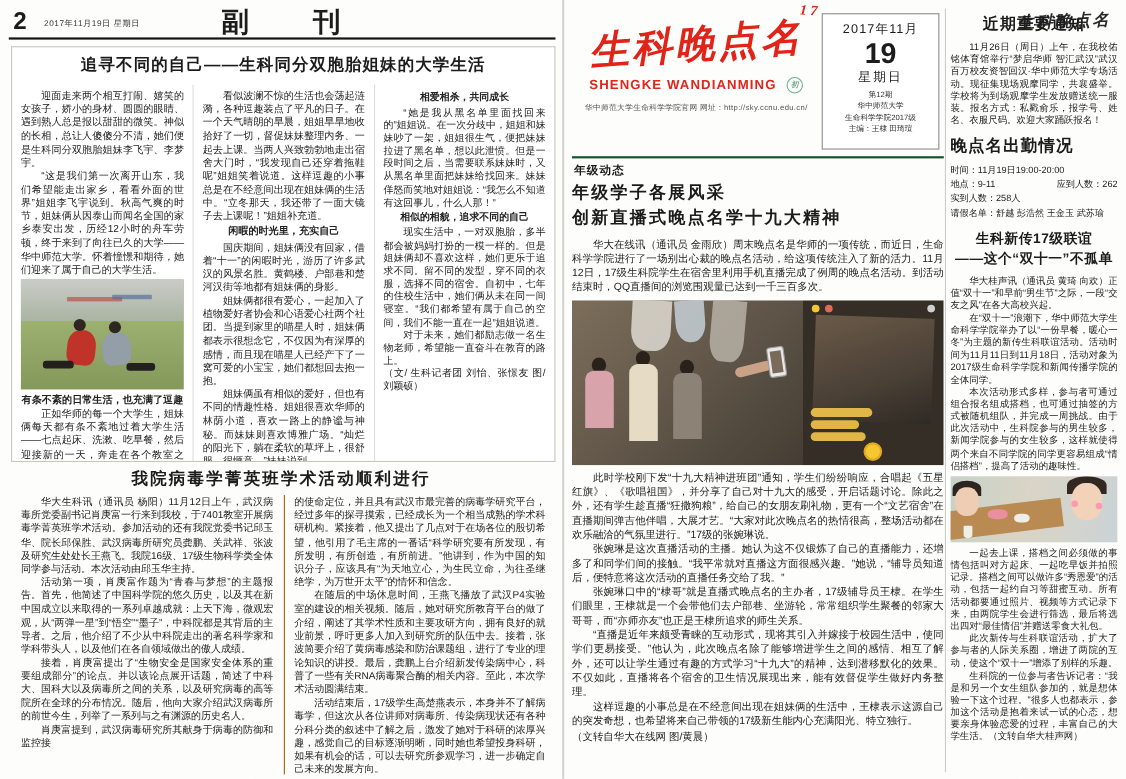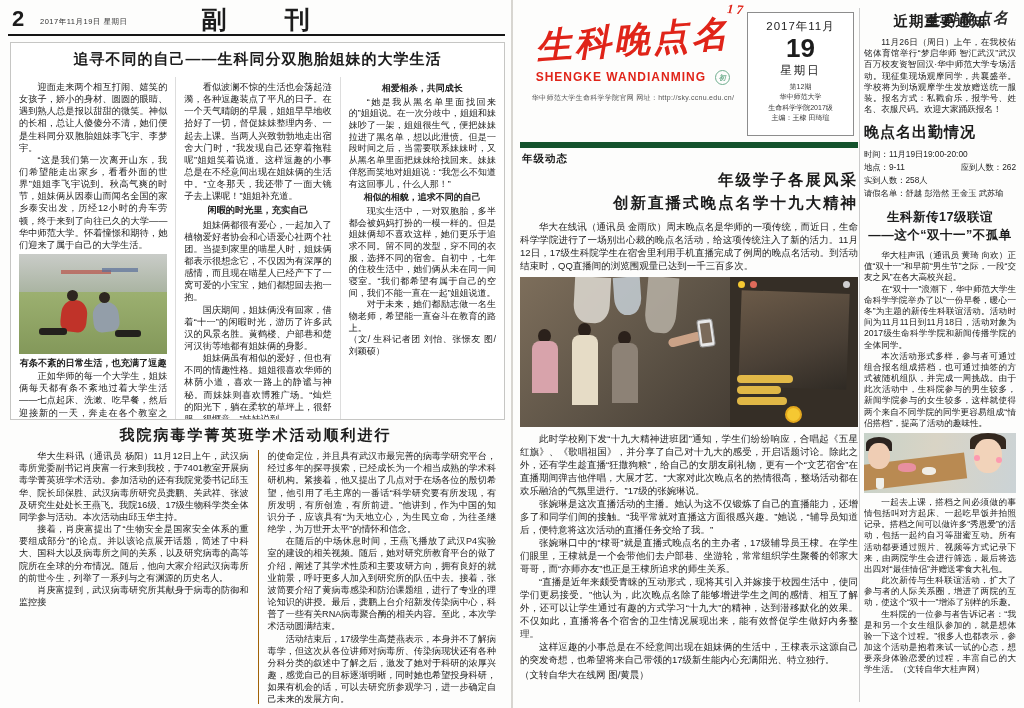--- a/index.html
+++ b/index.html
@@ -78,23 +78,23 @@
   
   #datebox { position:absolute; left:747px; top:12px; width:107px; height:124px;
     border:1px solid #8d8d8d; text-align:center; padding-top:6px; background:#fff; }
   .db-month { font-size:11.5px; letter-spacing:1px; }
   .db-day { font-size:26px; font-weight:bold; line-height:1.1; }
   .db-week { font-size:11.5px; letter-spacing:2px; margin-bottom:4px; }
   .db-small { font-size:7px; color:#333; line-height:1.5; }
 
   
   #midcol { position:absolute; left:520px; top:142px; width:338px; height:562px;
-    border-top:6px solid #14532d; overflow:hidden; }
+    border-top:2px solid #14532d; overflow:hidden; }
   .mc-label { font-size:10.5px; font-weight:bold; margin:4px 0 2px 2px; letter-spacing:1px; }
-  .mc-hl { text-align:right; font-size:15.5px; font-weight:bold; letter-spacing:2px; line-height:1.5; }
+  .mc-hl { text-align:left; font-size:15.5px; font-weight:bold; letter-spacing:2px; line-height:1.5; }
   .mc-body { font-size:9.5px; line-height:1.38; margin-top:5px; }
 
   
   .ph-live { position:relative; width:338px; height:150px; margin-top:5px; overflow:hidden; display:flex; }
   .pl-dorm { position:relative; width:62%; height:100%;
     background:linear-gradient(135deg,#7d6e5b 0%,#5e5447 55%,#453d34 100%); }
   .pl-cloth1 { position:absolute; left:26%; top:0; width:17%; height:46px; background:#d8d4cb;
     border-radius:0 0 40% 40%; transform:rotate(3deg); opacity:.9; }
   .pl-cloth2 { position:absolute; left:45%; top:0; width:13%; height:38px; background:#c6cfd6;
     border-radius:0 0 45% 45%; transform:rotate(-4deg); opacity:.85; }
@@ -174,39 +174,40 @@
             <div class="pt-head" style="left:80px;top:38px;"></div>
             <div class="pt-leg" style="left:20px;top:74px;width:28px;"></div>
             <div class="pt-leg" style="left:96px;top:76px;width:26px;"></div>
           </div>
           <div class="caption">有条不紊的日常生活，也充满了逗趣</div>
           <p class="para">正如华师的每一个大学生，姐妹俩每天都有条不紊地过着大学生活——七点起床、洗漱、吃早餐，然后迎接新的一天，奔走在各个教室之间。</p>
         </div>
         <div class="a1col bodytxt">
           <p class="para">看似波澜不惊的生活也会荡起涟漪，各种逗趣装点了平凡的日子。在一个天气晴朗的早晨，姐姐早早地收拾好了一切，督促妹妹整理内务、一起去上课。当两人兴致勃勃地走出宿舍大门时，“我发现自己还穿着拖鞋呢”姐姐笑着说道。这样逗趣的小事总是在不经意间出现在姐妹俩的生活中。“立冬那天，我还带了一面大镜子去上课呢！”姐姐补充道。</p>
           <p class="sub">闲暇的时光里，充实自己</p>
+          <p class="para">国庆期间，姐妹俩没有回家，借着“十一”的闲暇时光，游历了许多武汉的风景名胜。黄鹤楼、户部巷和楚河汉街等地都有姐妹俩的身影。</p>
           <p class="para">姐妹俩都很有爱心，一起加入了植物爱好者协会和心语爱心社两个社团。当提到家里的喵星人时，姐妹俩都表示很想念它，不仅因为有深厚的感情，而且现在喵星人已经产下了一窝可爱的小宝宝，她们都想回去抱一抱。</p>
-          <p class="para">国庆期间，姐妹俩没有回家，借着“十一”的闲暇时光，游历了许多武汉的风景名胜。黄鹤楼、户部巷和楚河汉街等地都有姐妹俩的身影。</p>
           <p class="para">姐妹俩虽有相似的爱好，但也有不同的情趣性格。姐姐很喜欢华师的林荫小道，喜欢一路上的静谧与神秘。而妹妹则喜欢博雅广场。“灿烂的阳光下，躺在柔软的草坪上，很舒服、很惬意。”妹妹说到。</p>
         </div>
         <div class="a1col bodytxt" id="a1c3">
           <p class="sub">相爱相杀，共同成长</p>
           <p class="para">“她是我从黑名单里面找回来的”姐姐说。在一次分歧中，姐姐和妹妹吵了一架，姐姐很生气，便把妹妹拉进了黑名单，想以此泄愤。但是一段时间之后，当需要联系妹妹时，又从黑名单里面把妹妹给找回来。妹妹佯怒而笑地对姐姐说：“我怎么不知道有这回事儿，什么人那！”</p>
           <p class="sub">相似的相貌，追求不同的自己</p>
           <p class="para">现实生活中，一对双胞胎，多半都会被妈妈打扮的一模一样的。但是姐妹俩却不喜欢这样，她们更乐于追求不同。留不同的发型，穿不同的衣服，选择不同的宿舍。自初中，七年的住校生活中，她们俩从未在同一间寝室。“我们都希望有属于自己的空间，我们不能一直在一起”姐姐说道。</p>
           <p class="para">对于未来，她们都励志做一名生物老师，希望能一直奋斗在教育的路上。</p>
           <p class="para noindent">（文/ 生科记者团 刘怡、张憬友 图/刘颖硕）</p>
         </div>
       </div>
     </div>
 
     <div id="a2hl">我院病毒学菁英班学术活动顺利进行</div>
     <div id="a2cols">
       <div class="a2col bodytxt">
         <p class="para">华大生科讯（通讯员 杨阳）11月12日上午，武汉病毒所党委副书记肖庚富一行来到我校，于7401教室开展病毒学菁英班学术活动。参加活动的还有我院党委书记邱玉华、院长邱保胜、武汉病毒所研究员龚鹏、关武祥、张波及研究生处处长王燕飞。我院16级、17级生物科学类全体同学参与活动。本次活动由邱玉华主持。</p>
+        <p class="para">活动第一项，肖庚富作题为“青春与梦想”的主题报告。首先，他简述了中国科学院的悠久历史，以及其在新中国成立以来取得的一系列卓越成就：上天下海，微观宏观，从“两弹一星”到“悟空”“墨子”，中科院都是其背后的主导者。之后，他介绍了不少从中科院走出的著名科学家和学科带头人，以及他们在各自领域做出的傲人成绩。</p>
         <p class="para">接着，肖庚富提出了“生物安全是国家安全体系的重要组成部分”的论点。并以该论点展开话题，简述了中科大、国科大以及病毒所之间的关系，以及研究病毒的高等院所在全球的分布情况。随后，他向大家介绍武汉病毒所的前世今生，列举了一系列与之有渊源的历史名人。</p>
         <p class="para">肖庚富提到，武汉病毒研究所其献身于病毒的防御和监控接</p>
       </div>
       <div class="a2col bodytxt">
         <p class="para noindent">的使命定位，并且具有武汉市最完善的病毒学研究平台，经过多年的探寻摸索，已经成长为一个相当成熟的学术科研机构。紧接着，他又提出了几点对于在场各位的殷切希望，他引用了毛主席的一番话“科学研究要有所发现，有所发明，有所创造，有所前进。”他讲到，作为中国的知识分子，应该具有“为天地立心，为生民立命，为往圣继绝学，为万世开太平”的情怀和信念。</p>
         <p class="para">在随后的中场休息时间，王燕飞播放了武汉P4实验室的建设的相关视频。随后，她对研究所教育平台的做了介绍，阐述了其学术性质和主要攻研方向，拥有良好的就业前景，呼吁更多人加入到研究所的队伍中去。接着，张波简要介绍了黄病毒感染和防治课题组，进行了专业的理论知识的讲授。最后，龚鹏上台介绍新发传染病中心，科普了一些有关RNA病毒聚合酶的相关内容。至此，本次学术活动圆满结束。</p>
         <p class="para">活动结束后，17级学生高楚燕表示，本身并不了解病毒学，但这次从各位讲师对病毒所、传染病现状还有各种分科分类的叙述中了解之后，激发了她对于科研的浓厚兴趣，感觉自己的目标逐渐明晰，同时她也希望投身科研，如果有机会的话，可以去研究所参观学习，进一步确定自己未来的发展方向。</p>
       </div>
     </div>
   </div>

